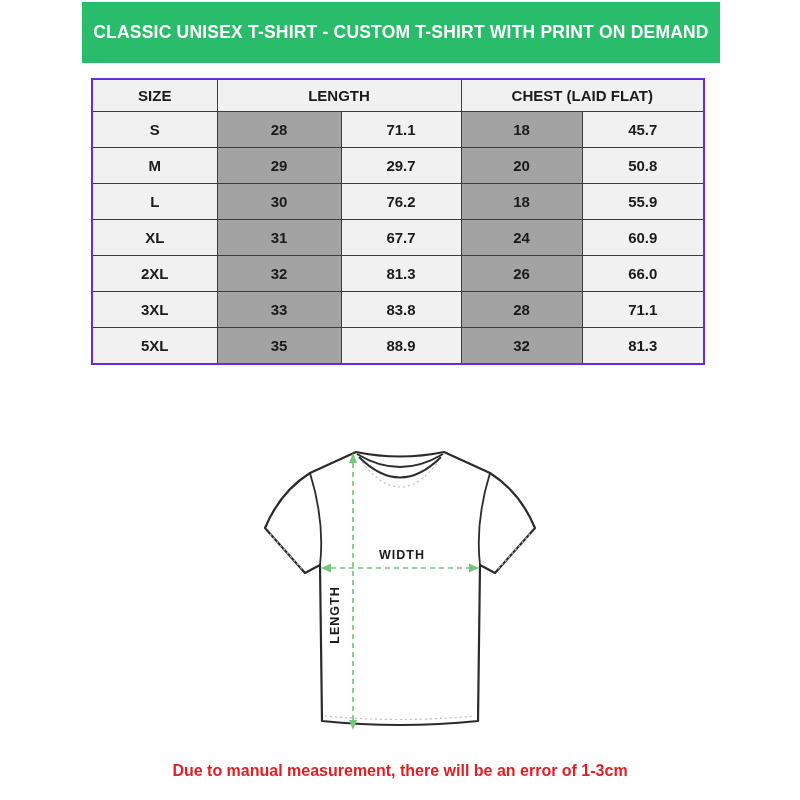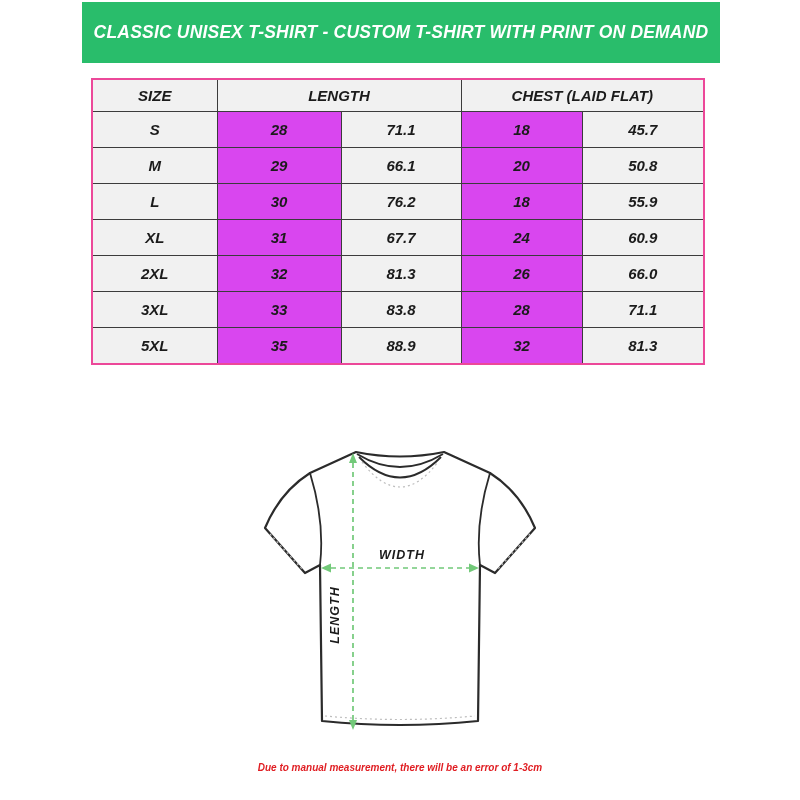--- a/index.html
+++ b/index.html
@@ -1,55 +1,55 @@
 <!DOCTYPE html>
 <html><head>
 <meta charset="utf-8">
 <style>
   html,body{margin:0;padding:0;}
   body{
     width:800px;height:800px;background:#ffffff;
     font-family:"Liberation Sans", sans-serif;
     position:relative;overflow:hidden;
   }
-  .stage{position:absolute;left:0;top:0;width:800px;height:680px;font-style:italic;}
+  .stage{position:absolute;left:0;top:0;width:800px;height:680px;}
 
   
   .banner{
     position:absolute;left:82px;top:2px;width:638px;height:61px;
     background:#29bd6b;display:flex;align-items:center;justify-content:center;
   }
   .banner-title{
     color:#ffffff;font-weight:bold;font-size:17.5px;letter-spacing:.2px;
     text-align:center;white-space:nowrap;
   }
 
   
   table.size-table{
     position:absolute;left:91px;top:78px;width:614px;
     border-collapse:collapse;table-layout:fixed;
-    border:2px solid #ec4899;
+    border:2px solid #6d28d9;
   }
   table.size-table td,table.size-table th{
     border:1.5px solid #3c3c3c;
     text-align:center;vertical-align:middle;
     font-size:15px;font-weight:bold;color:#1b1b1b;
     padding:0;height:35px;
   }
   table.size-table th{height:31px;background:#f1f1f1;}
   td.shade{background:#f1f1f1;}
-  td.plain{background:#d946ef;}
+  td.plain{background:#a3a3a3;}
 
   
   .diagram{position:absolute;left:250px;top:430px;width:300px;height:320px;}
 
   
   .note{
     position:absolute;left:0;top:762px;width:800px;text-align:center;
-    color:#e01e23;font-weight:bold;font-size:10px;
+    color:#e01e23;font-weight:bold;font-size:16px;
   }
 </style>
 </head>
 <body>
 
 <div class="stage">
 
   <div class="banner">
     <div class="banner-title">CLASSIC UNISEX T-SHIRT - CUSTOM T-SHIRT WITH PRINT ON DEMAND</div>
   </div>
@@ -71,21 +71,21 @@
       <tr>
         <td class="shade">S</td>
         <td class="plain">28</td>
         <td class="shade">71.1</td>
         <td class="plain">18</td>
         <td class="shade">45.7</td>
       </tr>
       <tr>
         <td class="shade">M</td>
         <td class="plain">29</td>
-        <td class="shade">66.1</td>
+        <td class="shade">29.7</td>
         <td class="plain">20</td>
         <td class="shade">50.8</td>
       </tr>
       <tr>
         <td class="shade">L</td>
         <td class="plain">30</td>
         <td class="shade">76.2</td>
         <td class="plain">18</td>
         <td class="shade">55.9</td>
       </tr>

